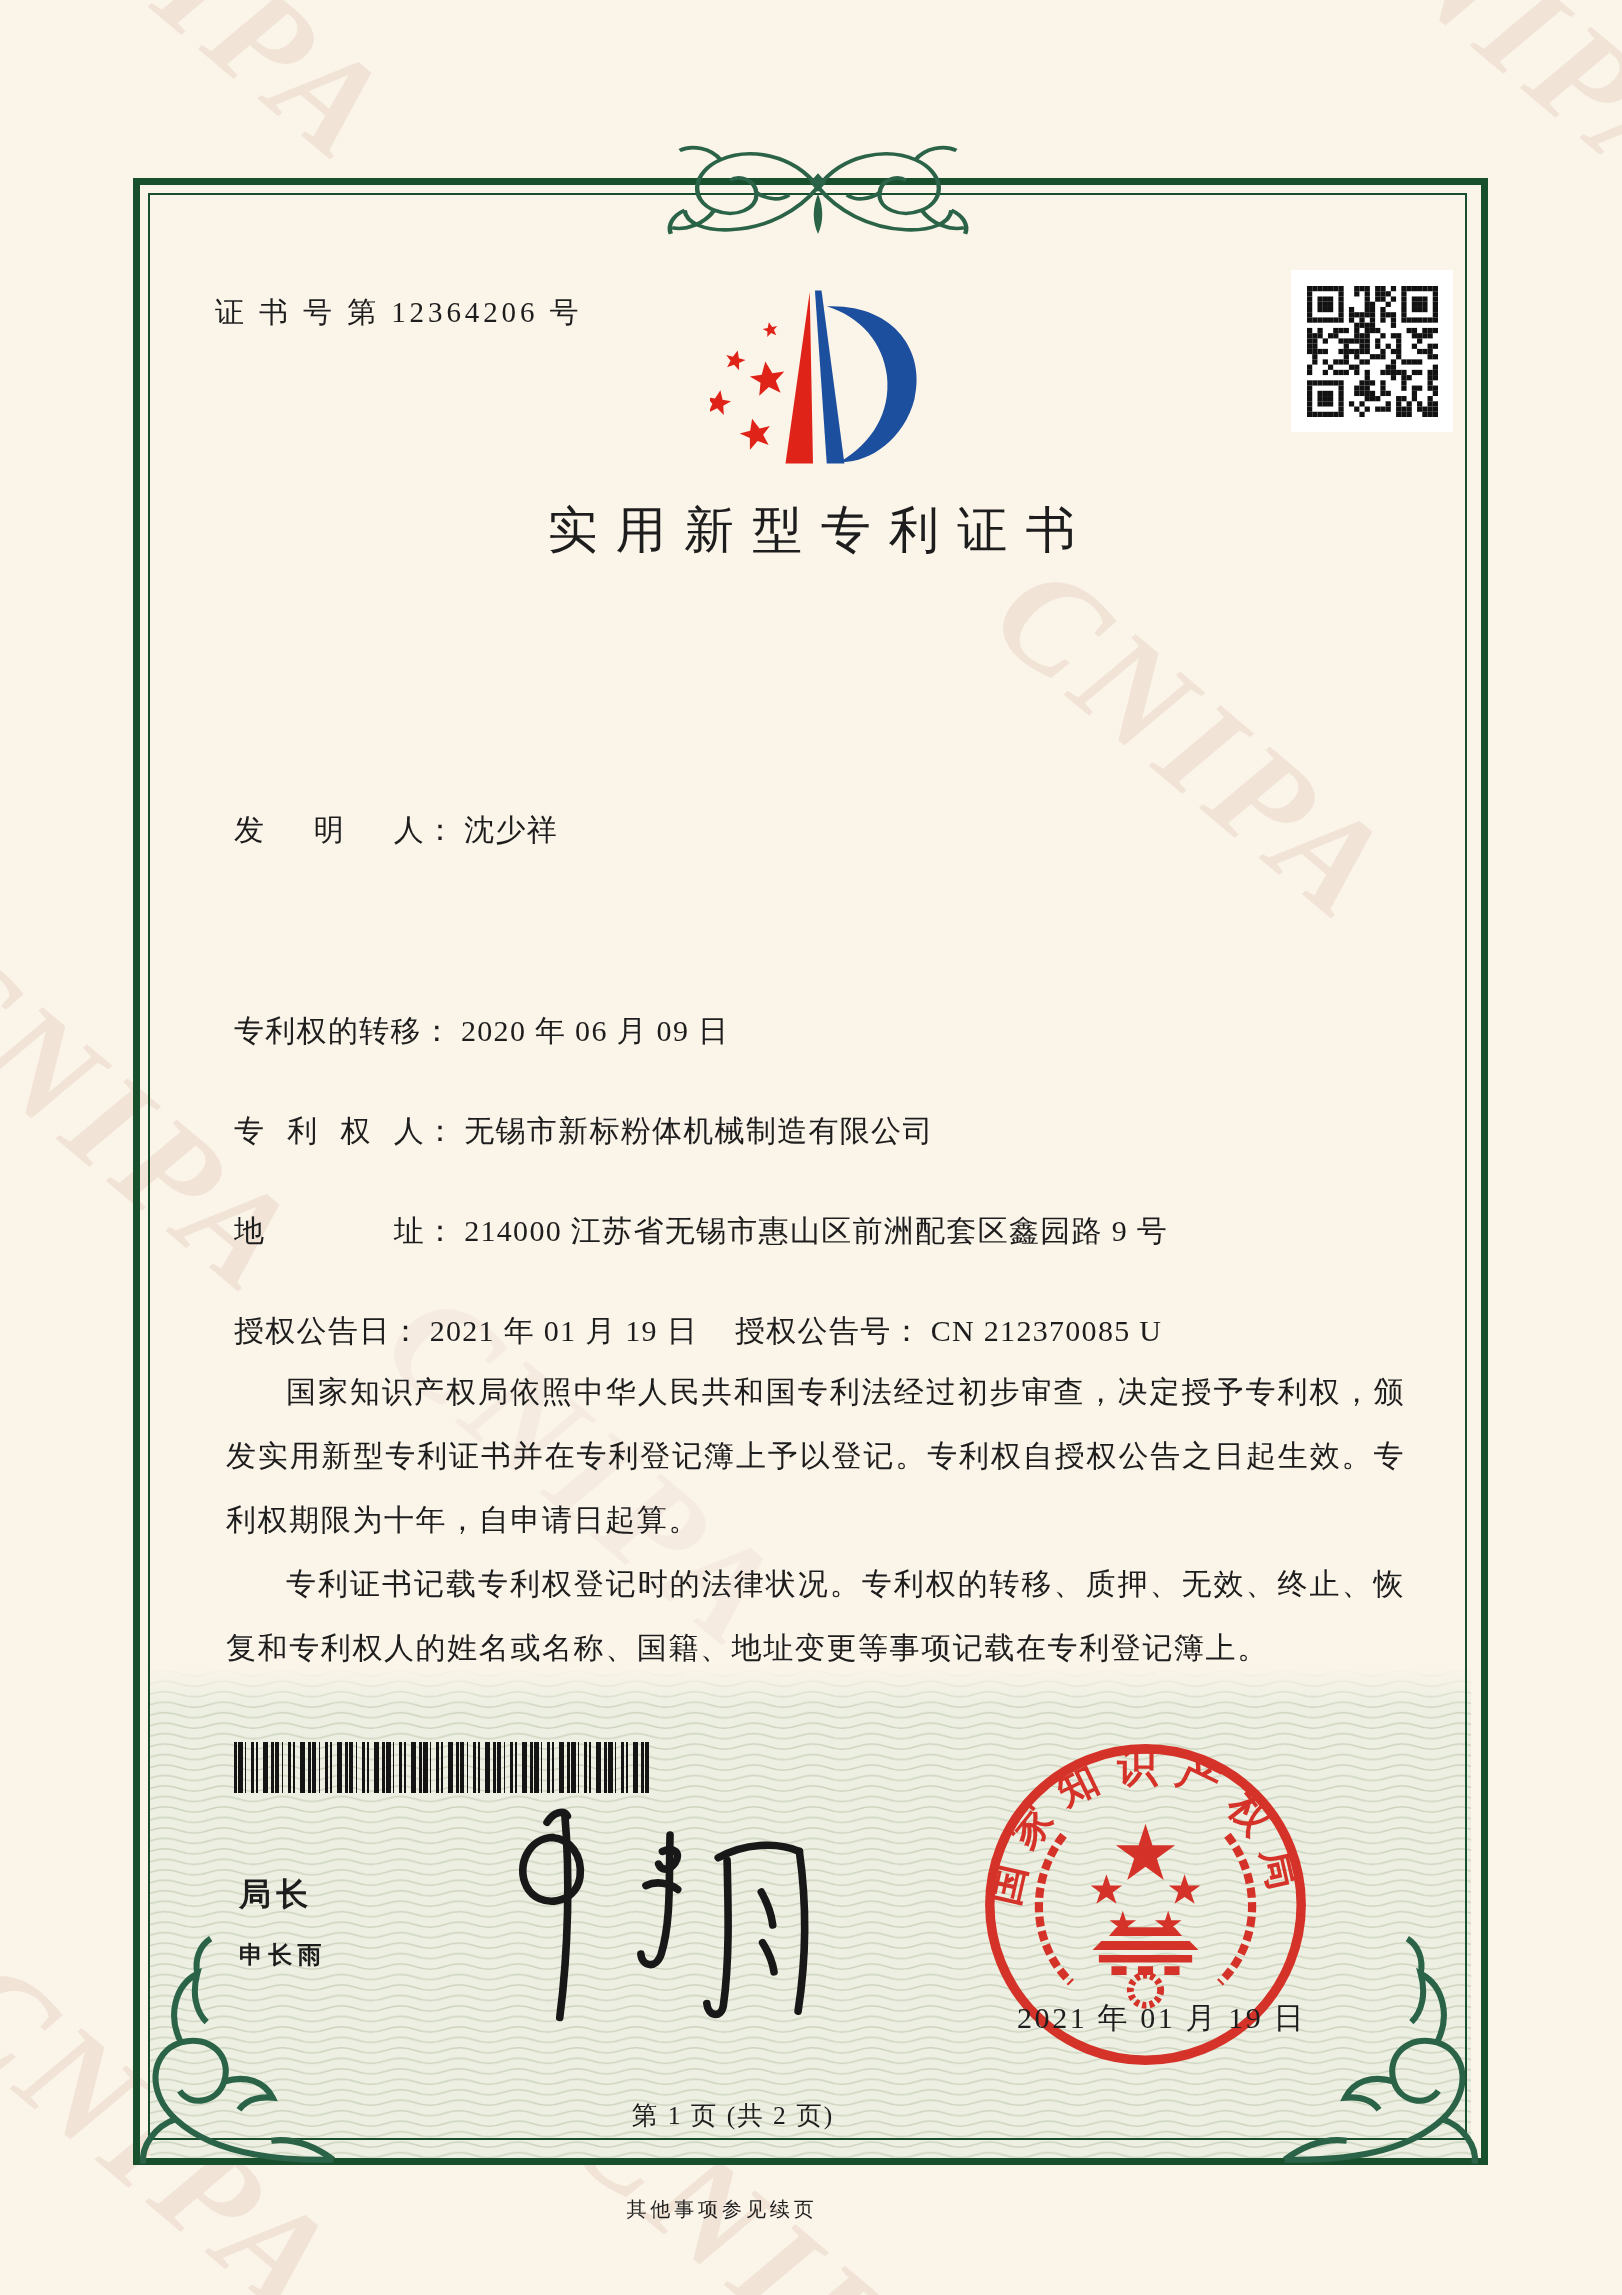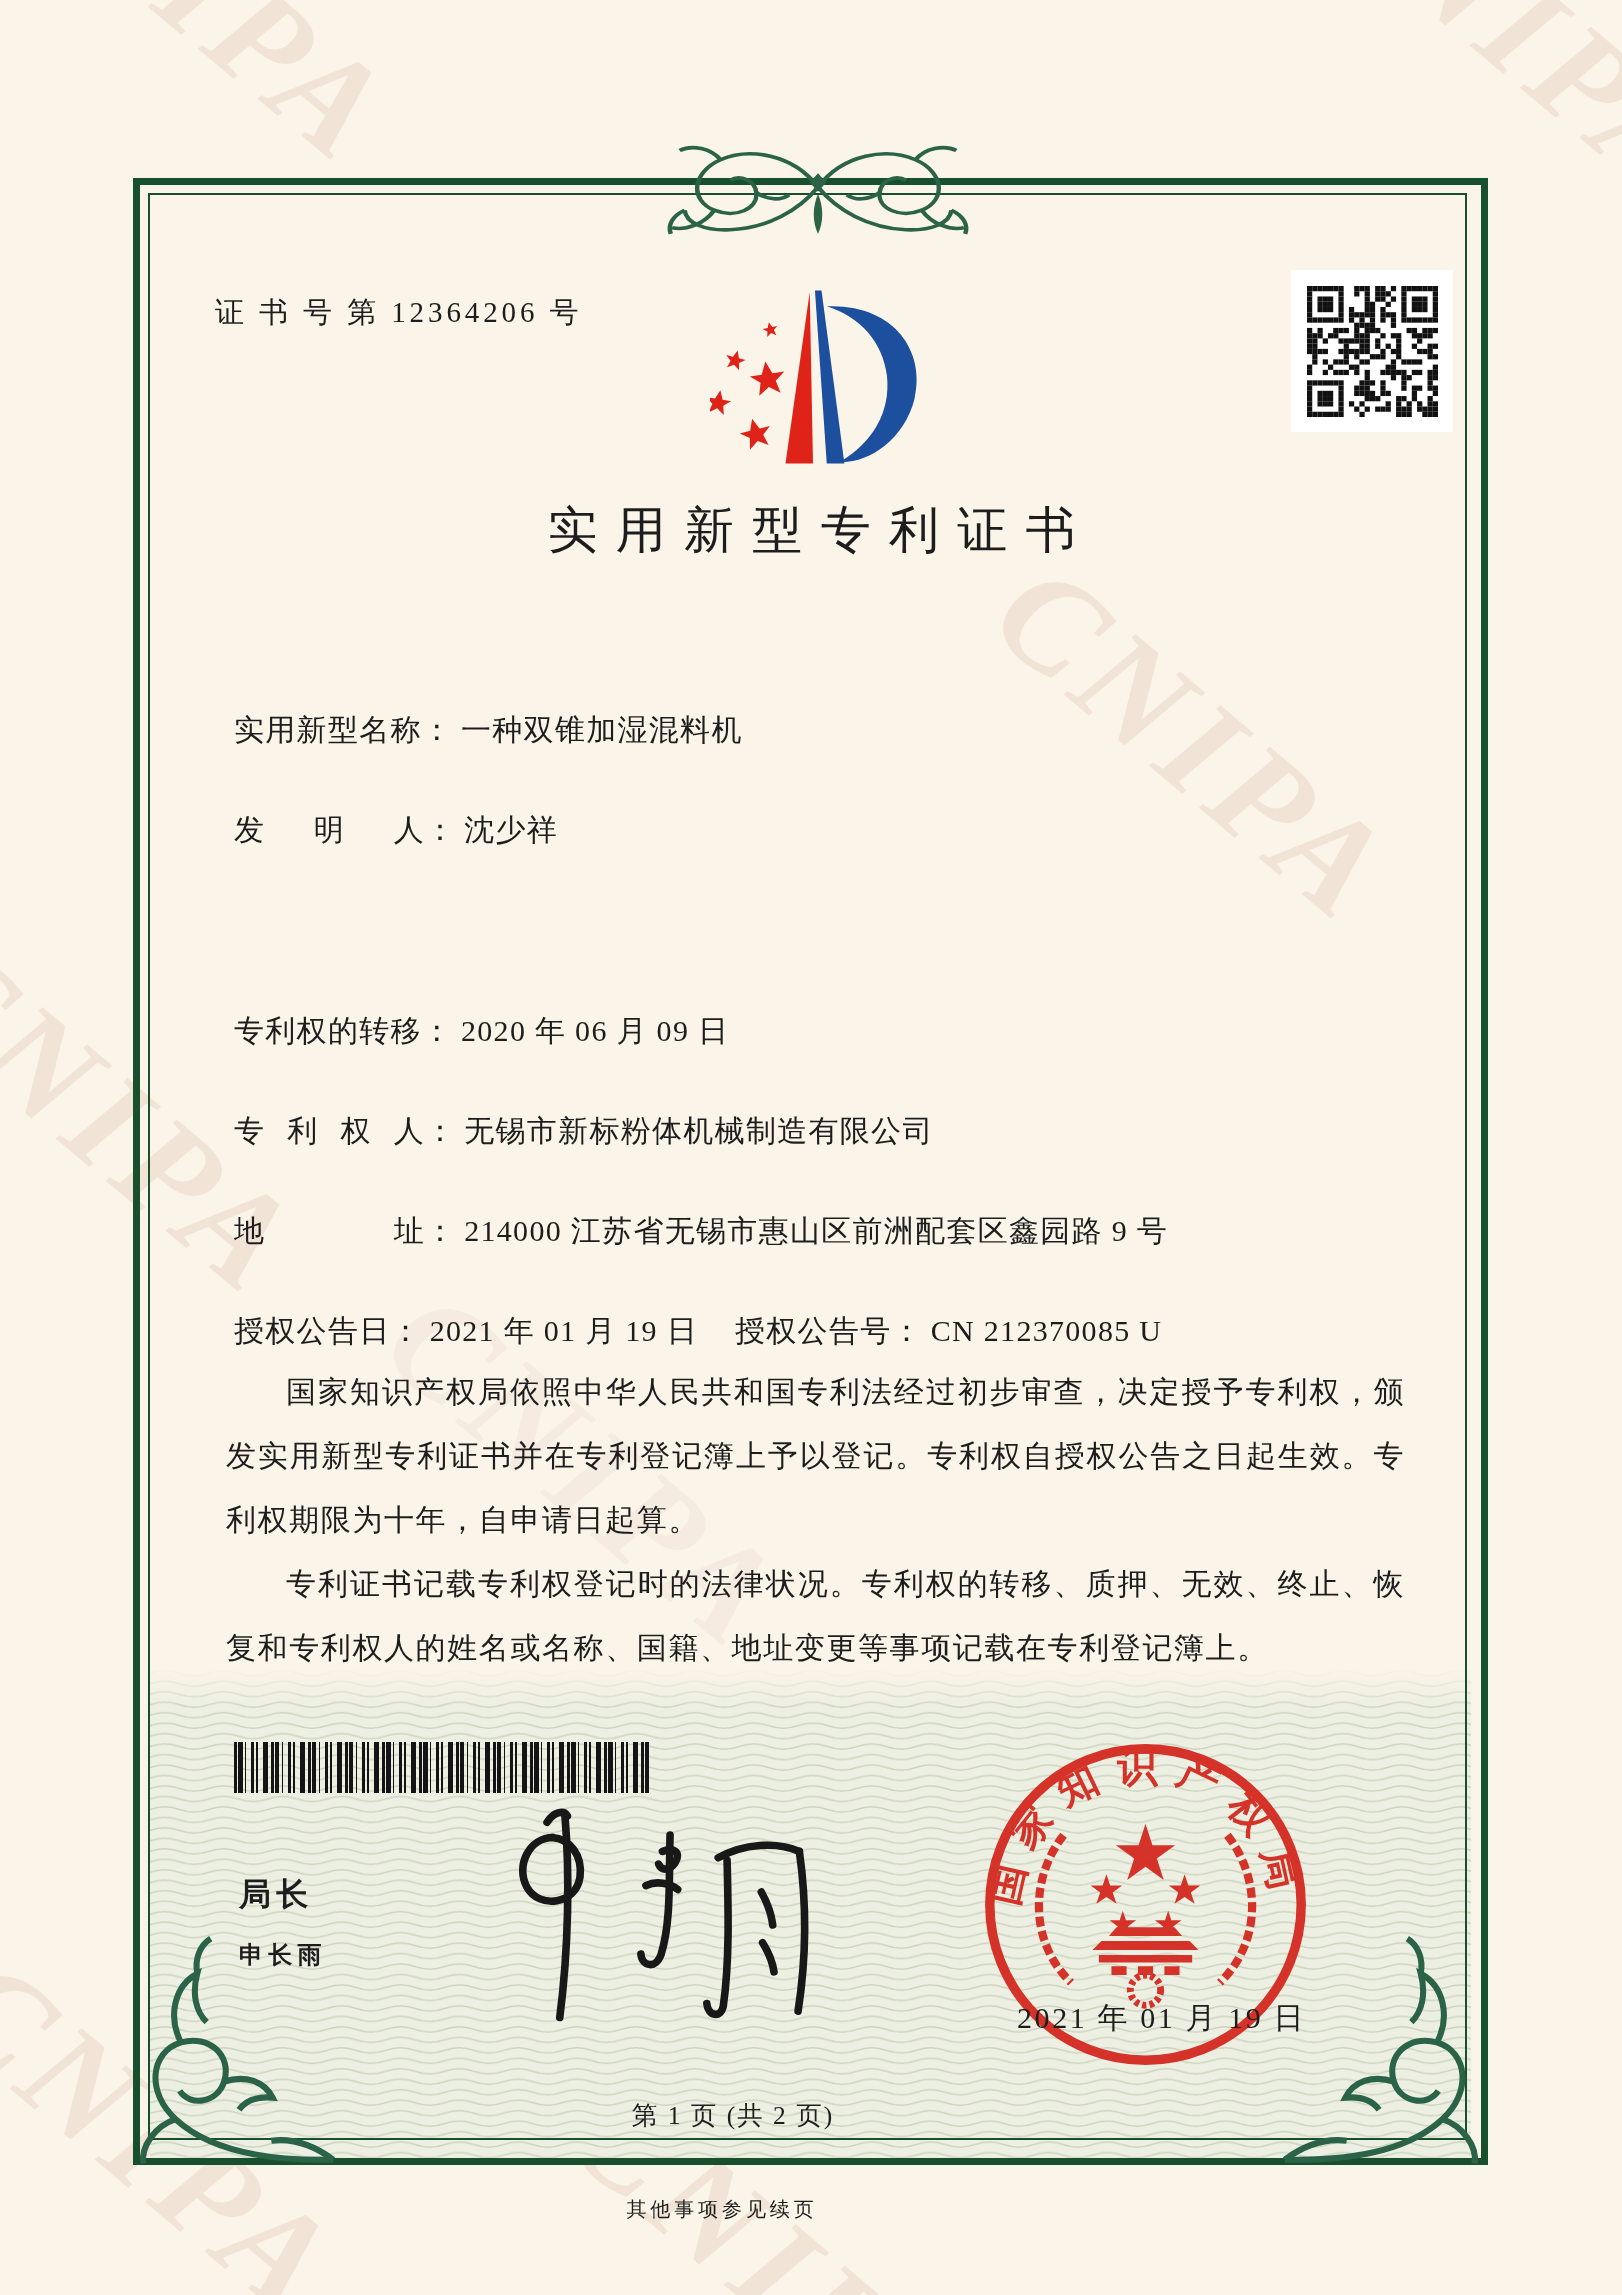--- a/index.html
+++ b/index.html
@@ -448,23 +448,20 @@
         <rect x="144" y="192" width="8" height="8" fill="#111"></rect>
         <rect x="152" y="192" width="8" height="8" fill="#111"></rect>
         <rect x="176" y="192" width="8" height="8" fill="#111"></rect>
         <rect x="184" y="192" width="8" height="8" fill="#111"></rect>
         <rect x="192" y="192" width="8" height="8" fill="#111"></rect>
       </svg>
   </div>
 
   <div class="title">实用新型专利证书</div>
 
-  <div class="frow" style="top:710px;">
-    <span class="flabel">实用新型名称</span><span>：</span><span class="fvalue">一种双锥加湿混料机</span>
-  </div>
   <div class="frow" style="top:810px;">
     <span class="flabel fixed">发明人</span><span>：</span><span class="fvalue">沈少祥</span>
   </div>
   <div class="frow" style="top:1011px;">
     <span class="flabel">专利权的转移</span><span>：</span><span class="fvalue">2020 年 06 月 09 日</span>
   </div>
   <div class="frow" style="top:1111px;">
     <span class="flabel fixed">专利权人</span><span>：</span><span class="fvalue">无锡市新标粉体机械制造有限公司</span>
   </div>
   <div class="frow" style="top:1211px;">

